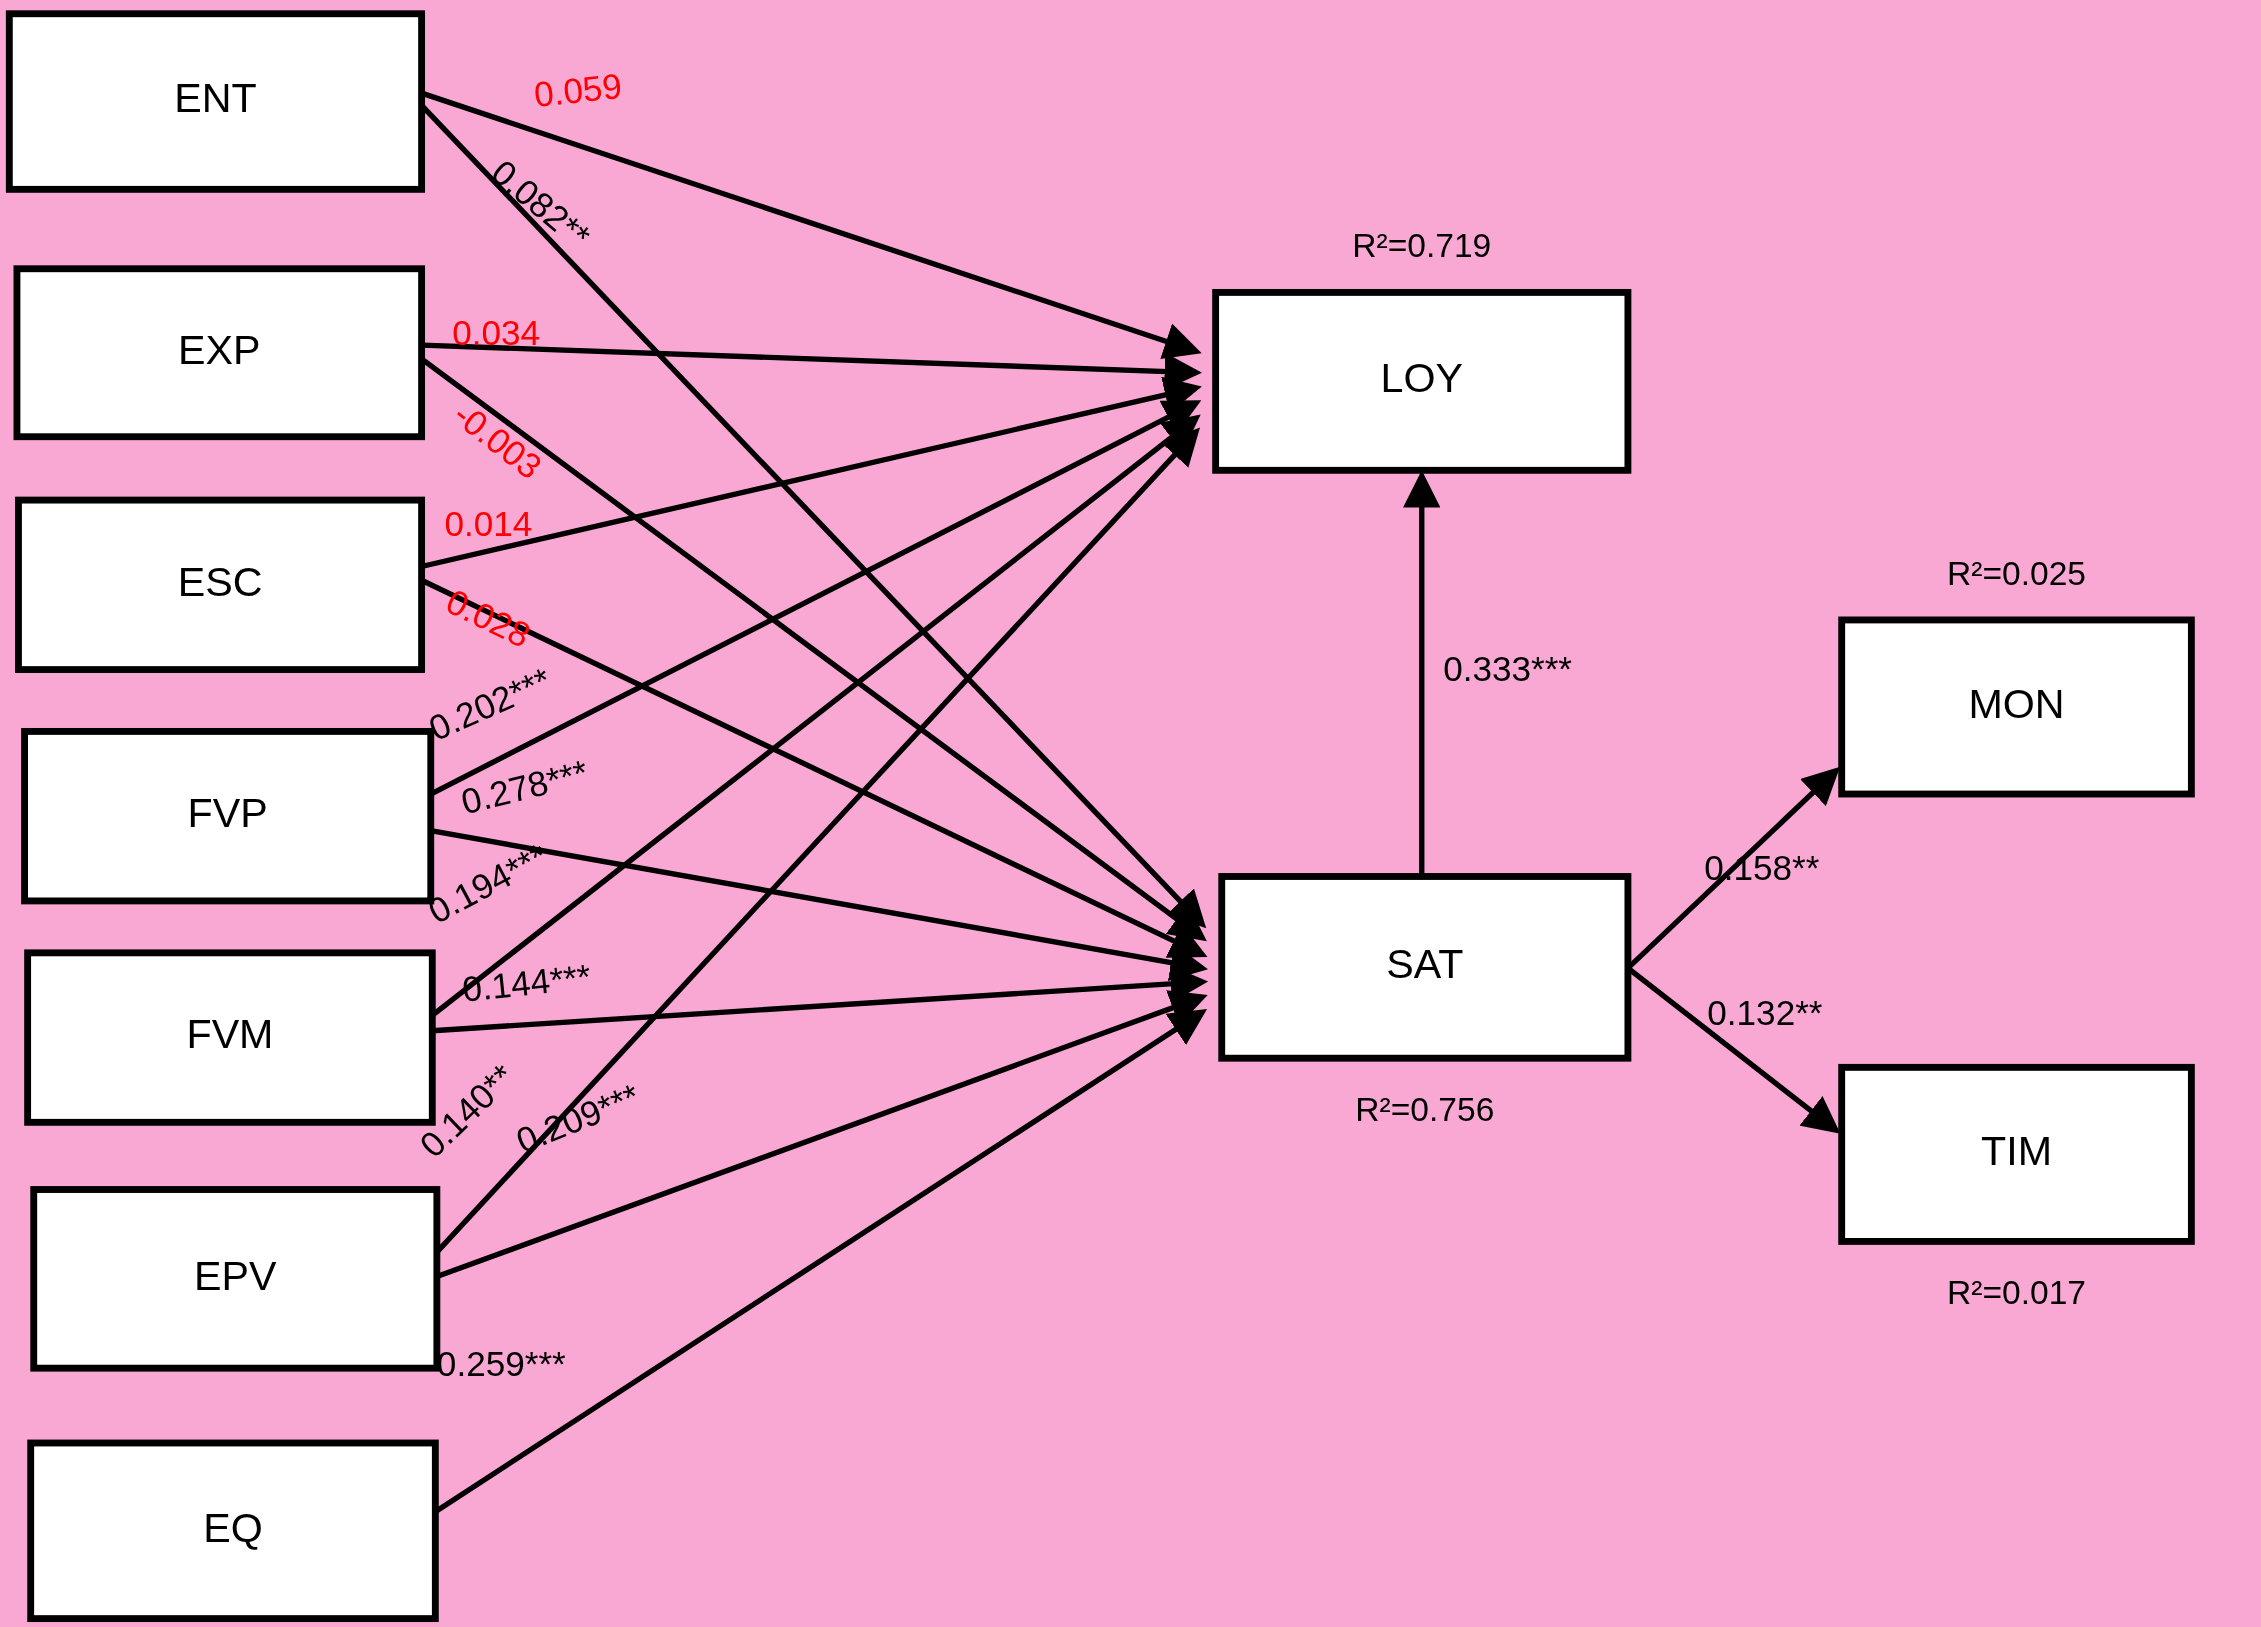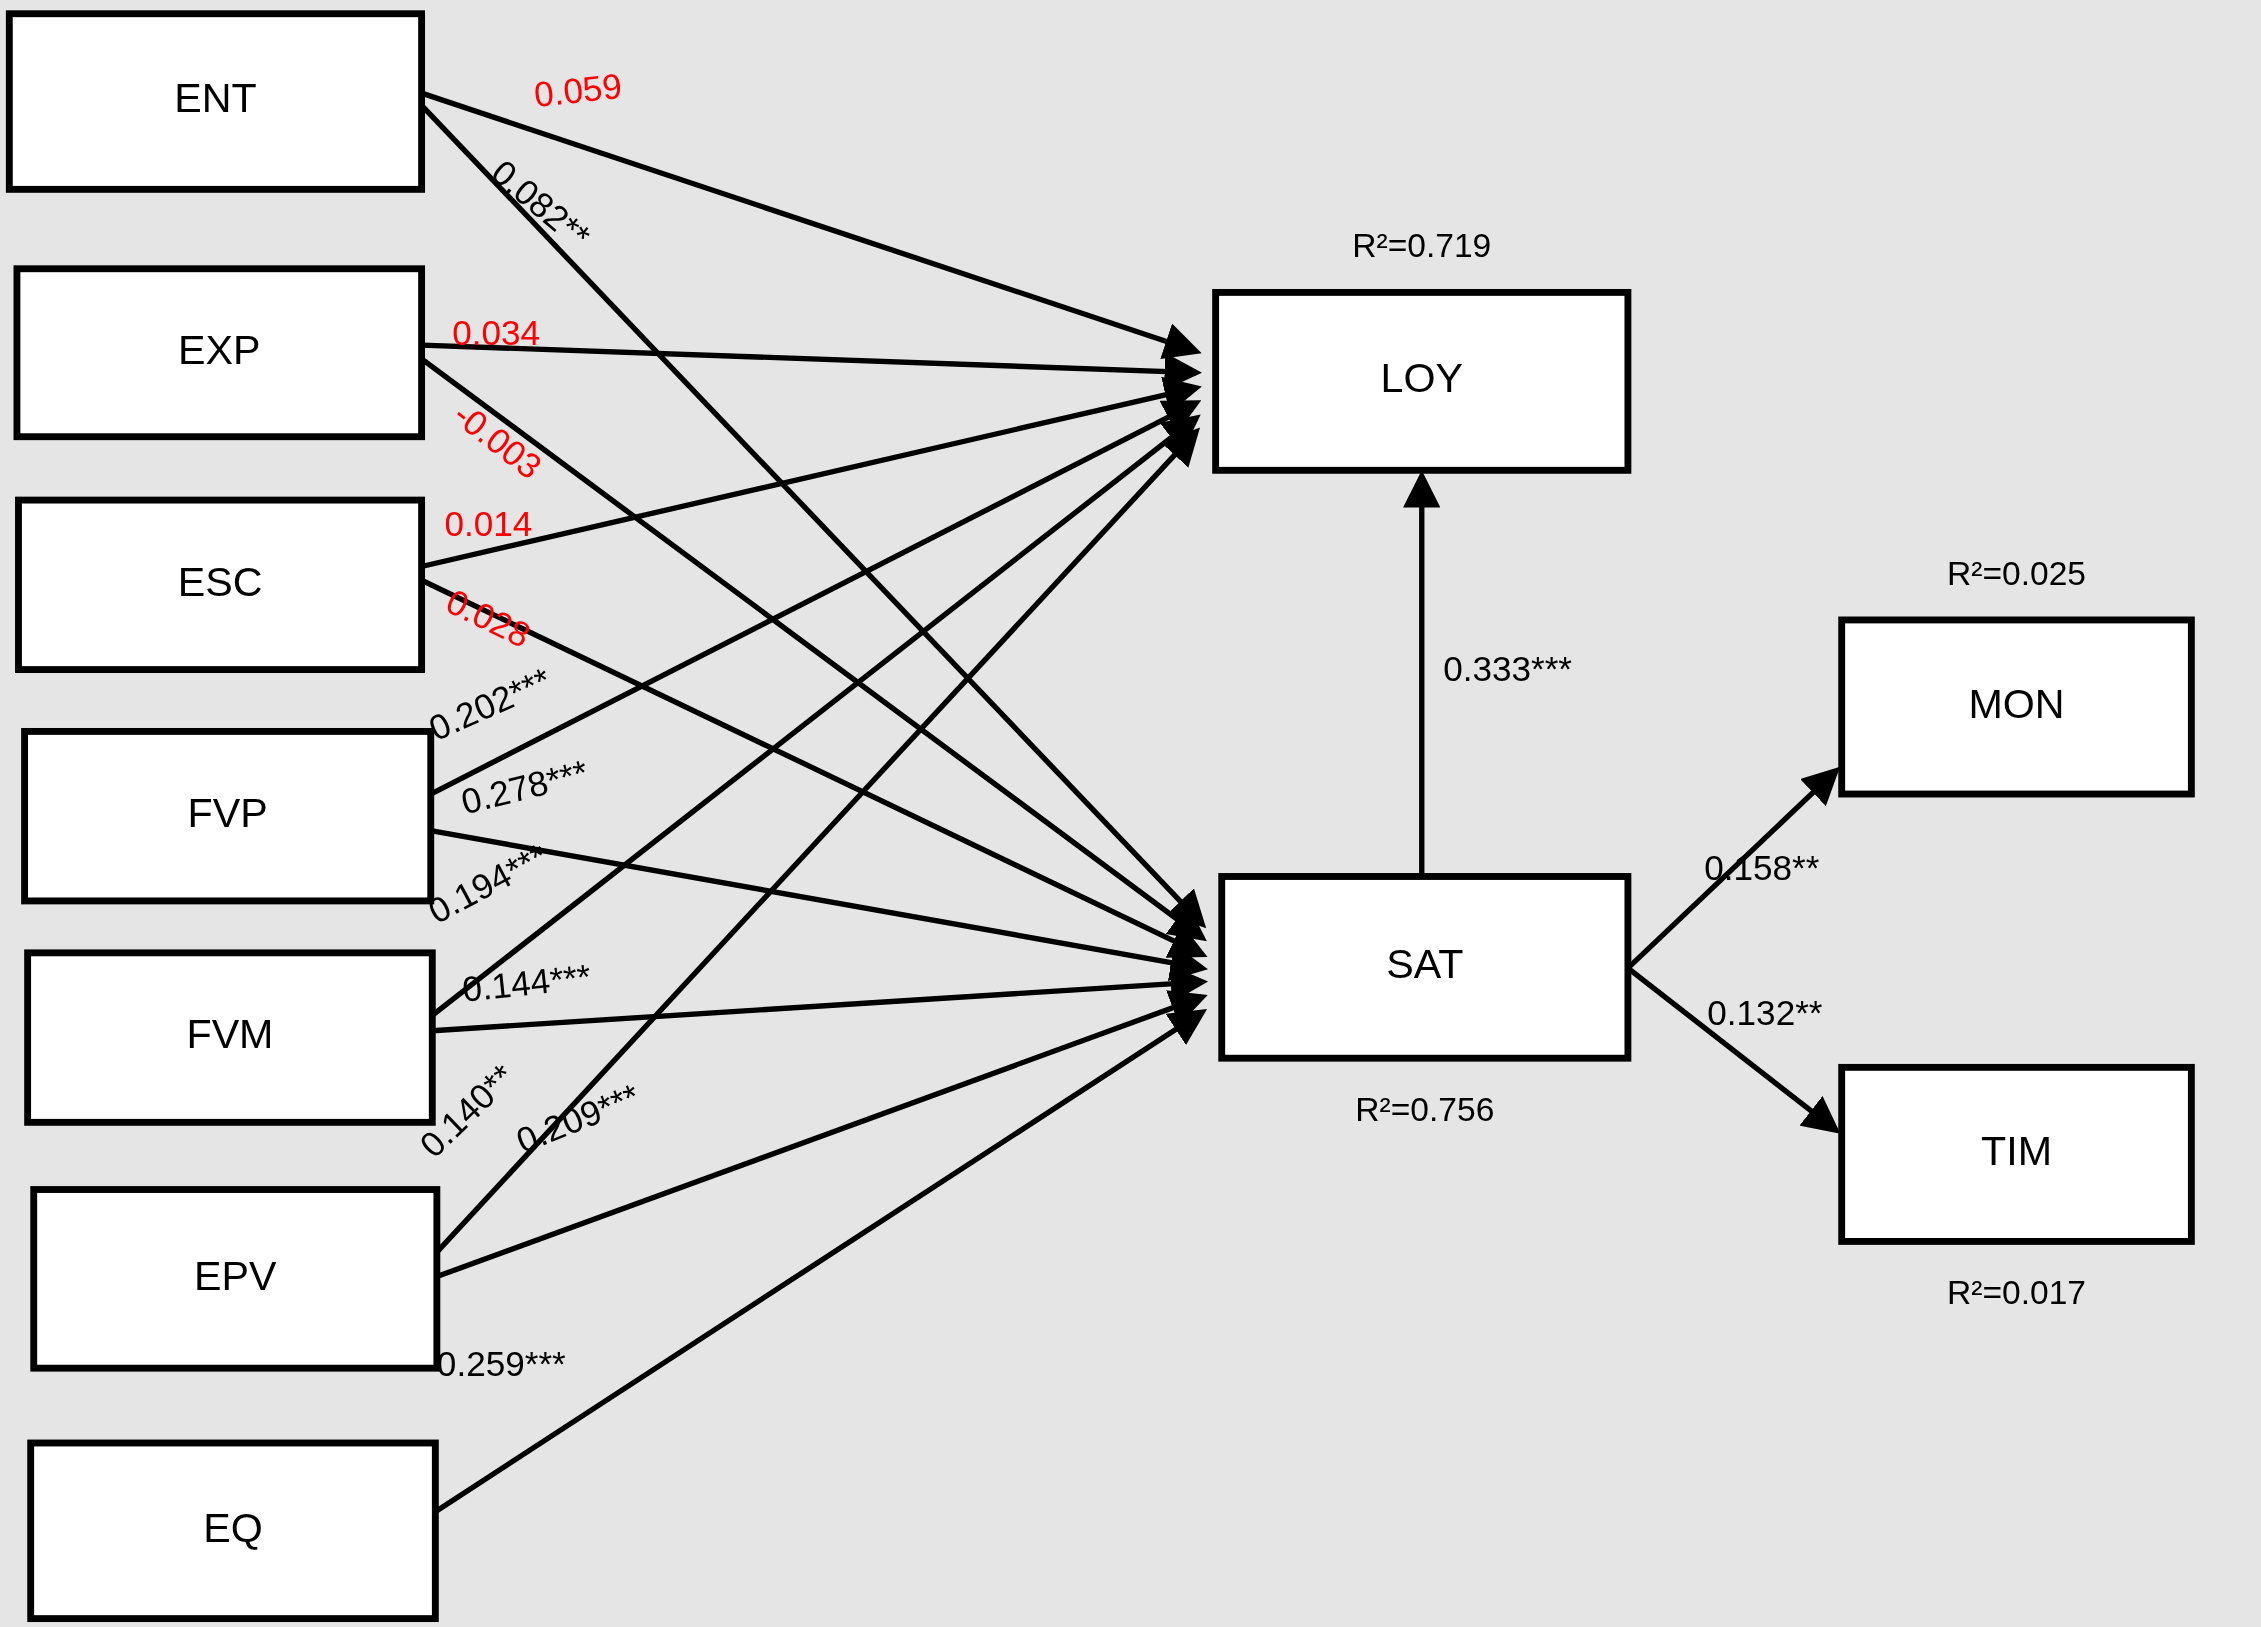--- a/index.html
+++ b/index.html
@@ -4,21 +4,21 @@
 <style>
   html, body {
     margin: 0;
     padding: 0;
     background: #ffffff;
   }
   #canvas {
     position: relative;
     width: 2261px;
     height: 1627px;
-    background: #e5e5e5;
+    background: #f9a8d4;
     font-family: "Liberation Sans", sans-serif;
     overflow: hidden;
   }
   svg#diagram {
     position: absolute;
     top: 0;
     left: 0;
     width: 2261px;
     height: 1627px;
   }

